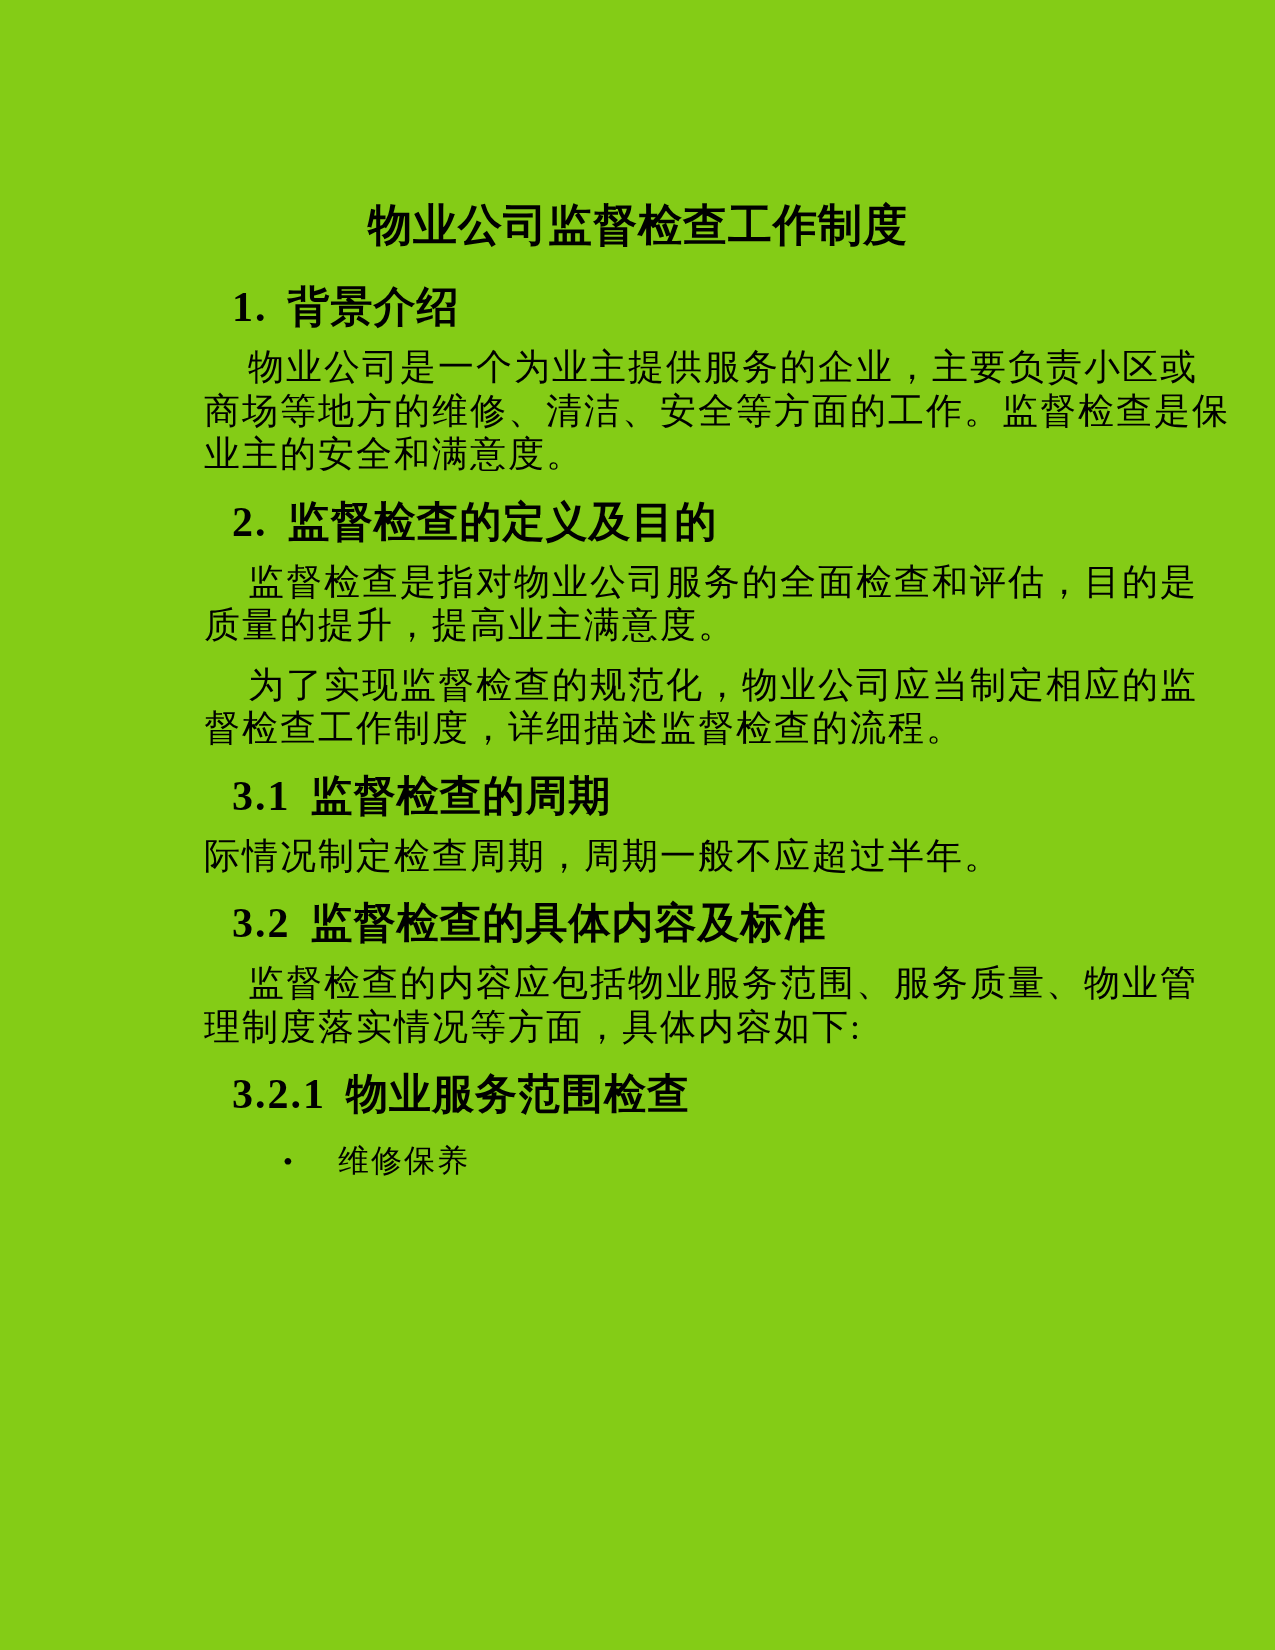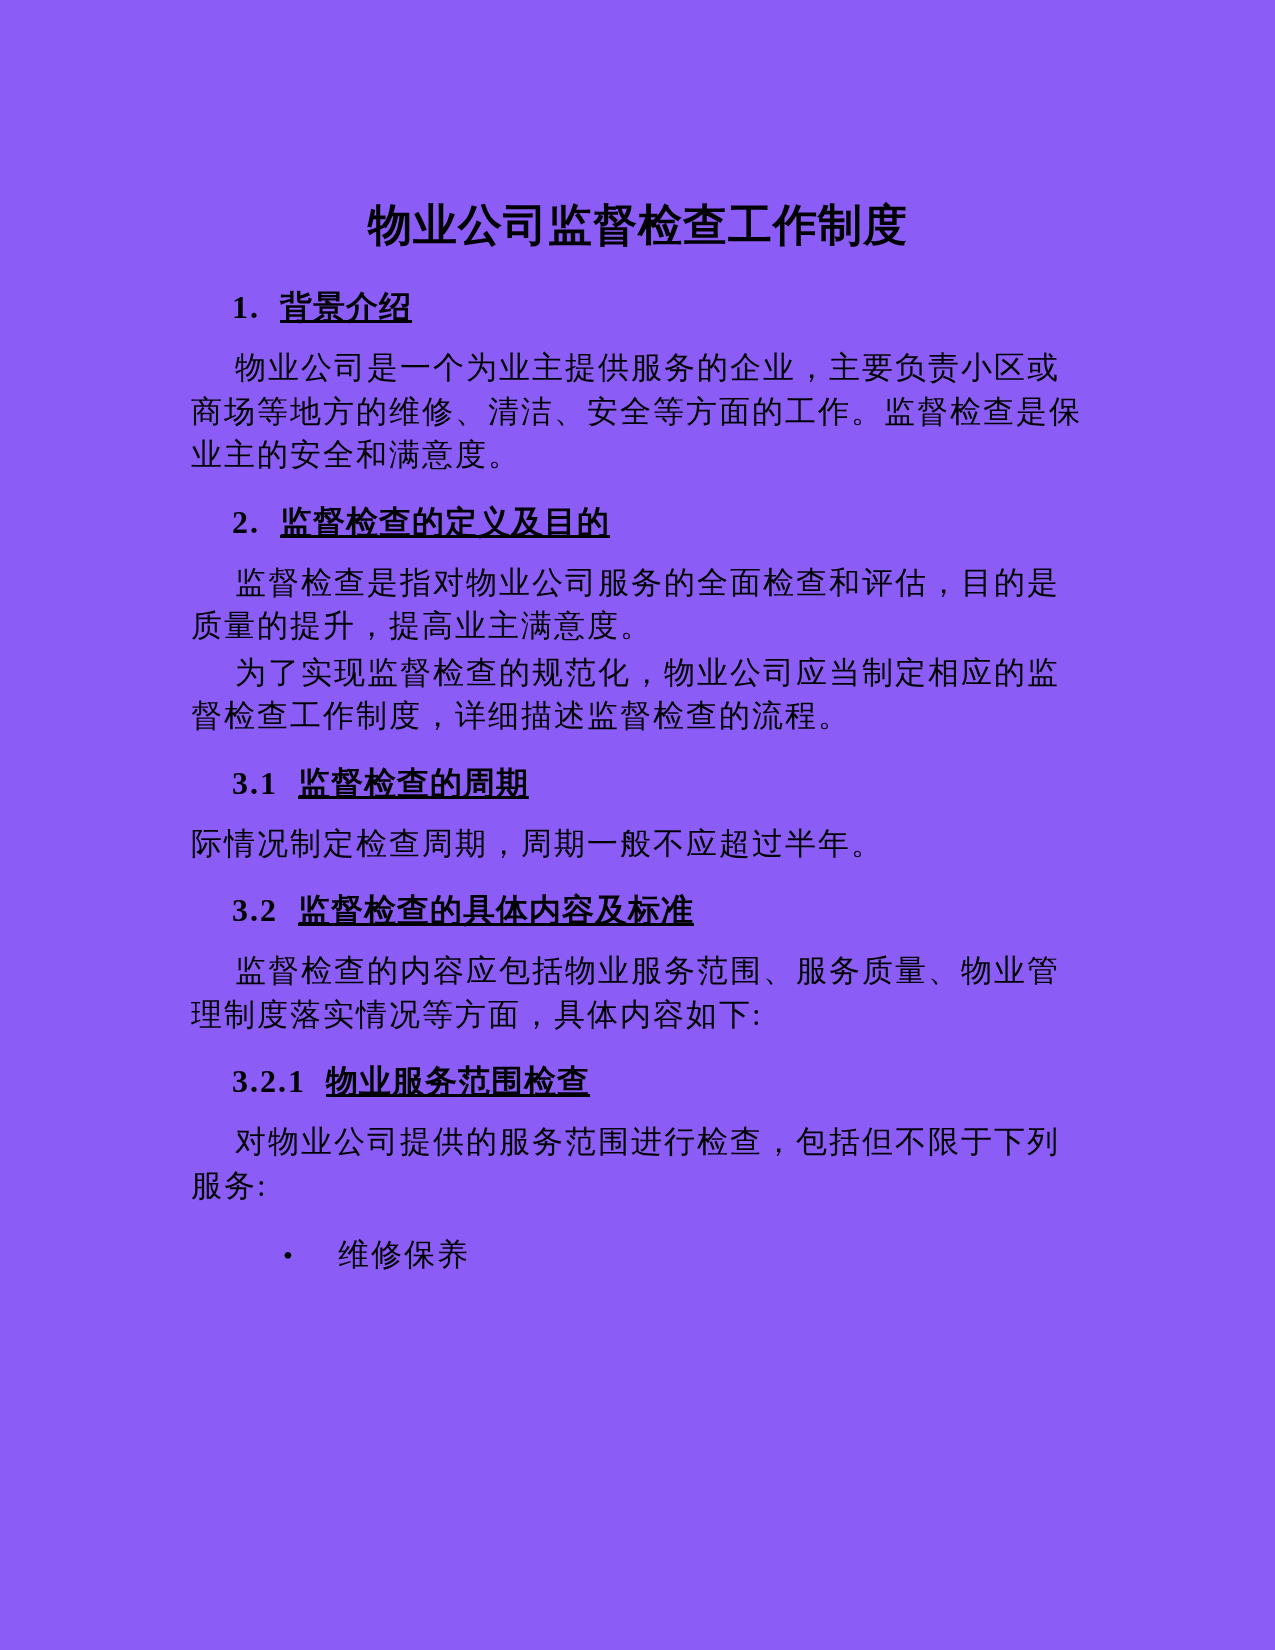--- a/index.html
+++ b/index.html
@@ -6,52 +6,51 @@
     margin: 0;
     padding: 0;
     background: #ffffff;
   }
   .page {
     position: relative;
     width: 1275px;
     height: 1650px;
     box-sizing: border-box;
     padding: 200px 187px 0 188px;
-    background: #8b5cf6;
+    background: #84cc16;
     color: #000000;
     font-family: "Liberation Serif", "DejaVu Serif", serif;
     overflow: hidden;
   }
   .doc-title {
     margin: 0 0 36px 0;
     font-size: 44px;
     font-weight: 700;
     line-height: 52px;
     letter-spacing: 1px;
     text-align: center;
     white-space: nowrap;
   }
   .section-heading {
     margin: 26px 0 20px 0;
     padding-left: 44px;
-    font-size: 32px;
+    font-size: 42px;
     font-weight: 700;
     line-height: 38px;
     letter-spacing: 1px;
     white-space: nowrap;
-    text-decoration: underline;
   }
   .heading-num {
     display: inline-block;
     margin-right: 20px;
     letter-spacing: 2px;
   }
   .para {
-    margin: 3px;
-    font-size: 31px;
+    margin: 16px;
+    font-size: 36px;
     line-height: 43.5px;
     letter-spacing: 2px;
   }
   .para .line {
     white-space: nowrap;
   }
   .para .line.first {
     padding-left: 44px;
   }
   .bullet-row {
@@ -110,23 +109,19 @@
     <span class="heading-num">3.2</span><span>监督检查的具体内容及标准</span>
   </h2>
   <div class="para">
     <div class="line first">监督检查的内容应包括物业服务范围、服务质量、物业管</div>
     <div class="line">理制度落实情况等方面，具体内容如下:</div>
   </div>
 
   <h2 class="section-heading">
     <span class="heading-num">3.2.1</span><span>物业服务范围检查</span>
   </h2>
-  <div class="para">
-    <div class="line first">对物业公司提供的服务范围进行检查，包括但不限于下列</div>
-    <div class="line">服务:</div>
-  </div>
 
   <div class="bullet-row">
     <span class="bullet-marker">•</span>
       <span>维修保养</span>
   </div>
 
 </div>
 
 </body></html>

